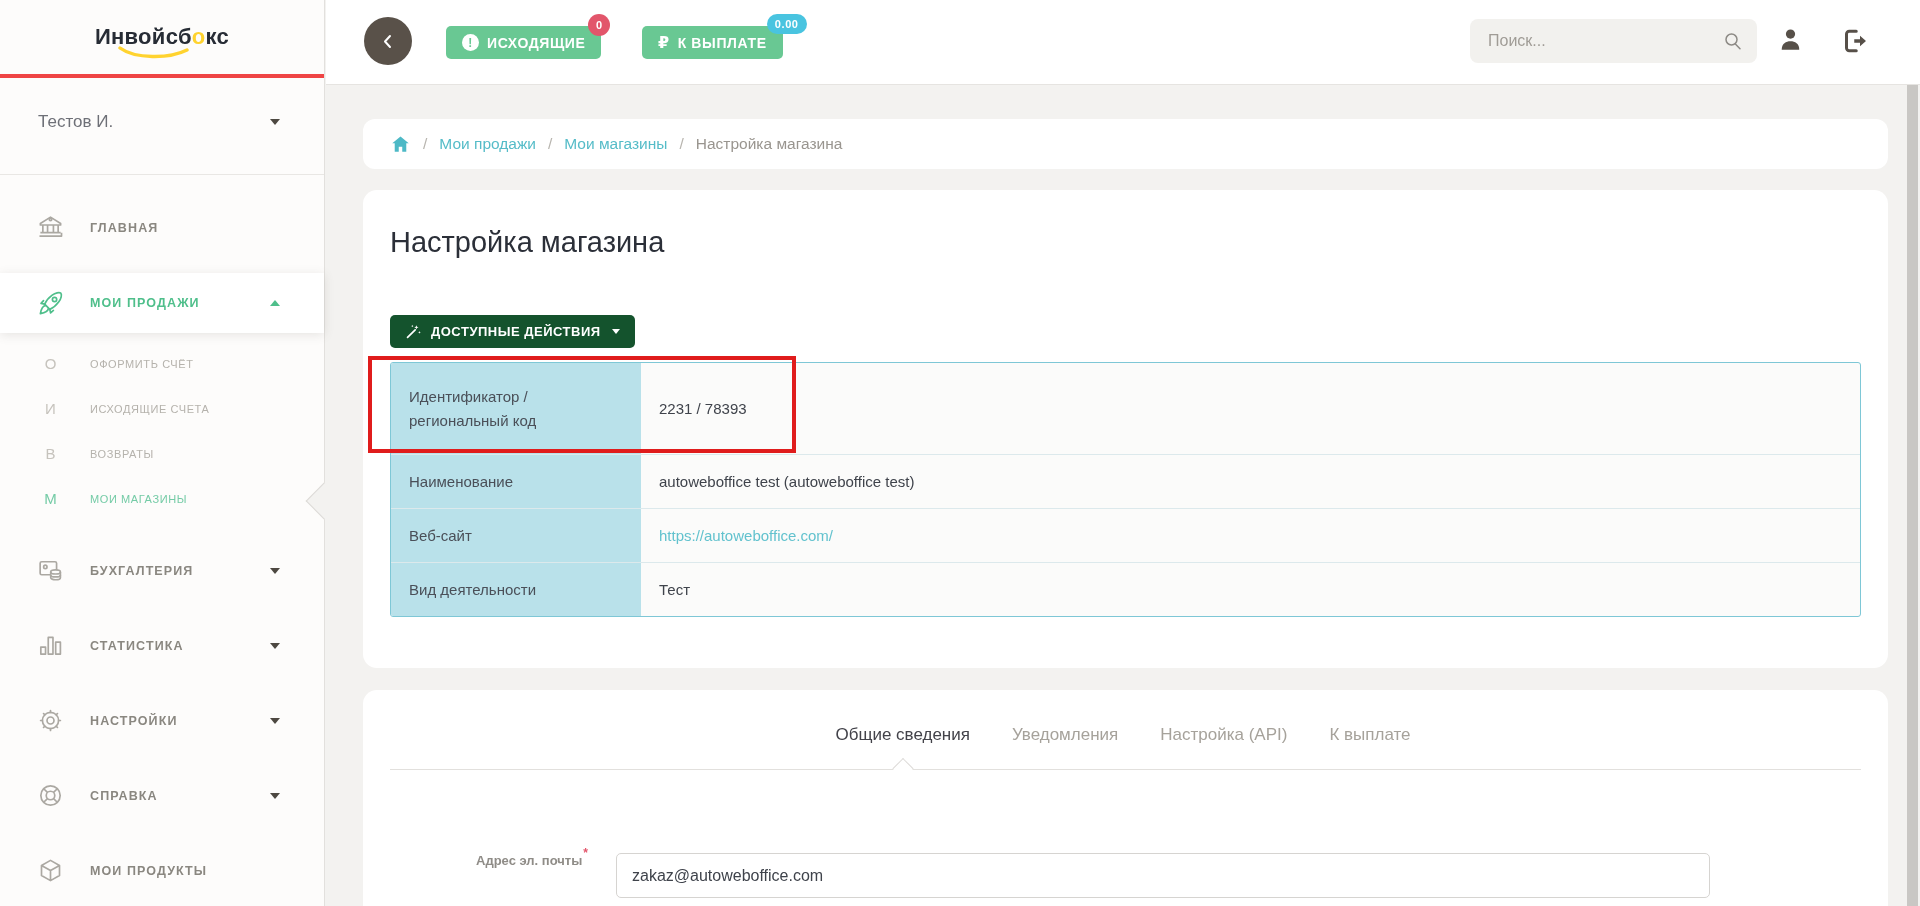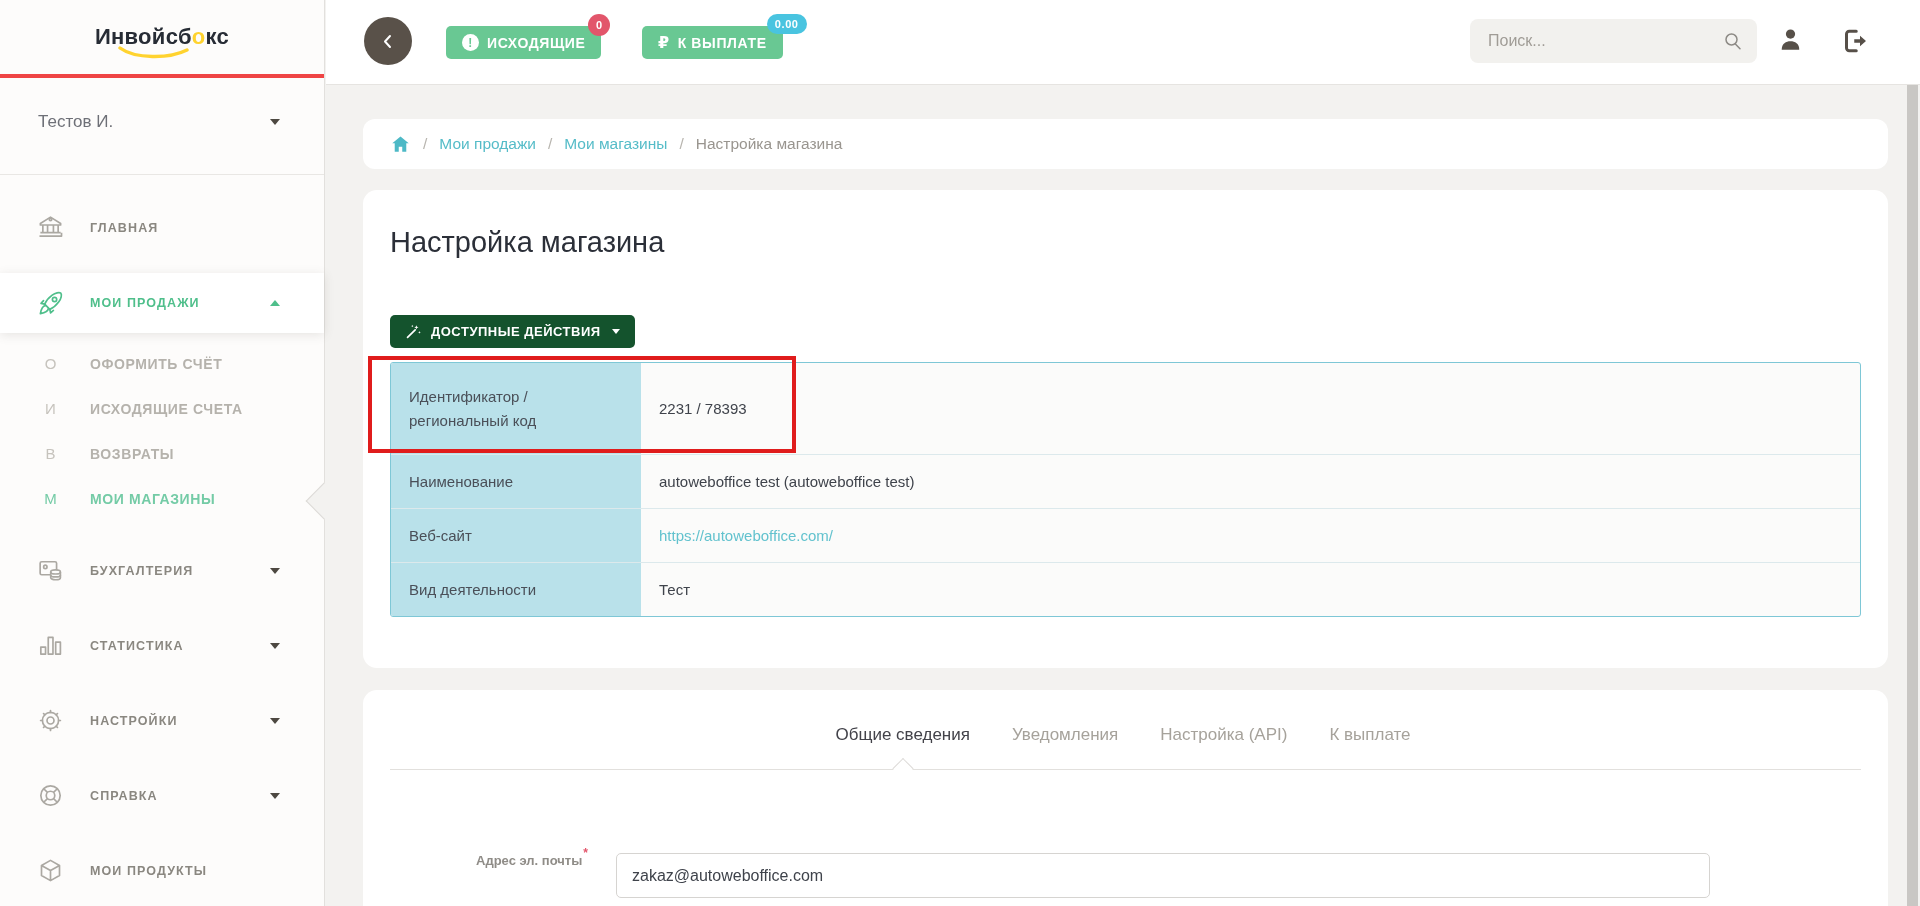--- a/index.html
+++ b/index.html
@@ -27,21 +27,21 @@
   .nav { padding-top:15px; }
   .nav-item { height:75px; display:flex; align-items:center; padding:0 44px 0 37px; position:relative; cursor:pointer; }
   .nav-item.active { height:60px; margin-top:8px; background:#ffffff; box-shadow:0 2px 10px rgba(90,85,78,.14); }
   .nav-icon { width:27px; height:27px; margin-right:26px; flex:none; }
   .nav-label { font-size:12.5px; font-weight:700; letter-spacing:1.1px; color:#8a8780; }
   .nav-item.active .nav-label { color:#4fbf8b; }
   .nav-caret { position:absolute; right:44px; }
   .sub-nav { margin-top:8px; }
   .sub-item { height:45px; display:flex; align-items:center; padding:0 37px; cursor:pointer; }
   .sub-bullet { width:27px; margin-right:26px; text-align:center; font-size:15px; color:#c6c3bd; }
-  .sub-label { font-size:14px; letter-spacing:.6px; color:#b5b2ac;font-weight:bold; }
+  .sub-label { font-size:11px; letter-spacing:.6px; color:#b5b2ac; }
   .sub-item.active .sub-bullet, .sub-item.active .sub-label { color:#74cba6; }
   .group-start { margin-top:12px; }
 
   
   .side-notch { position:absolute; left:311px; top:488px; width:26px; height:26px; background:#f3f2f0;
                 transform:rotate(45deg); border-left:1px solid #dcdad7; border-bottom:1px solid #dcdad7; z-index:3; }
 
   
   .topbar { position:absolute; left:326px; top:0; width:1594px; height:85px; background:#ffffff;
             border-bottom:1px solid #e6e4e1; z-index:1; }

